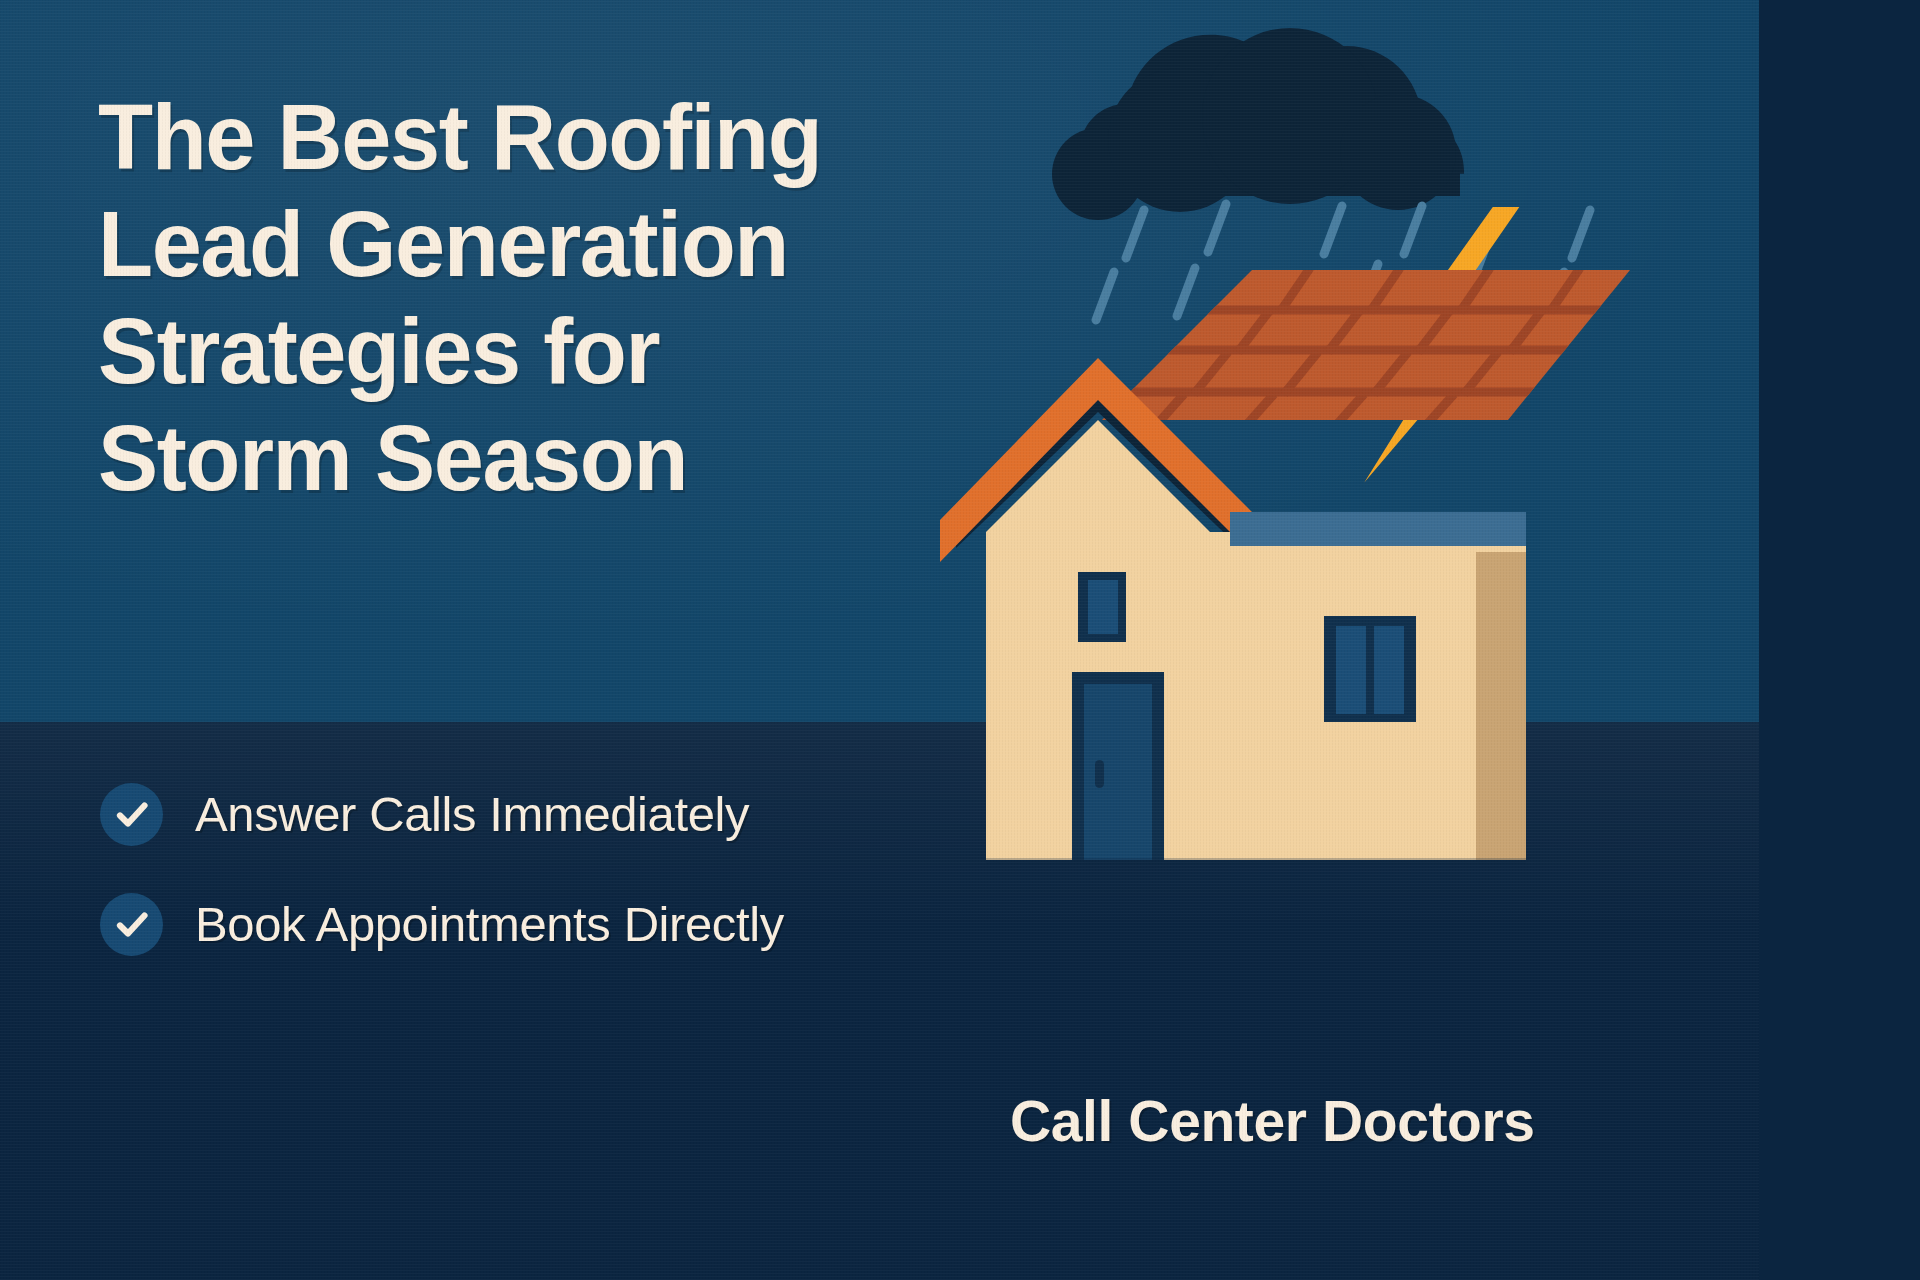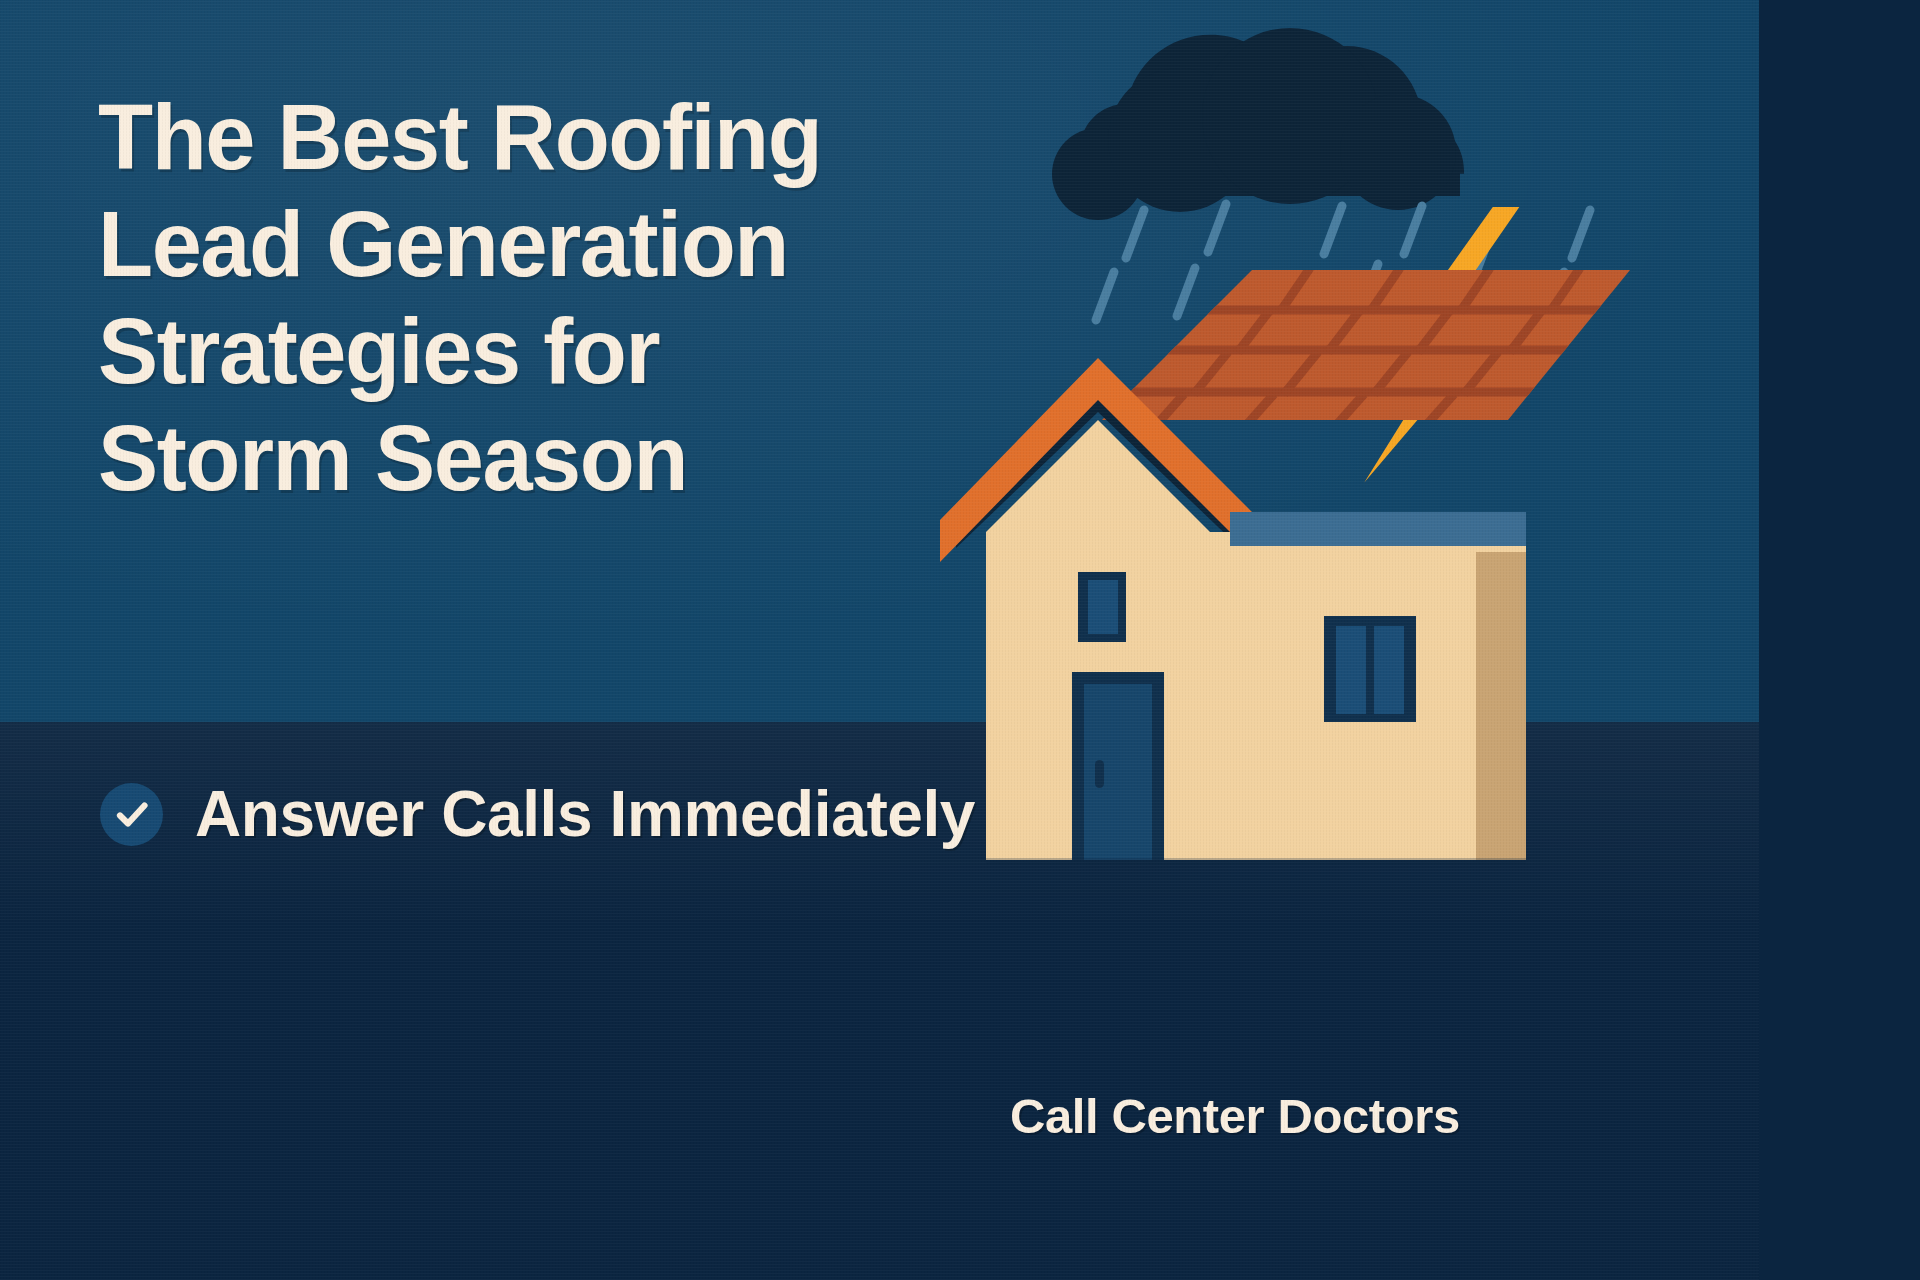--- a/index.html
+++ b/index.html
@@ -63,34 +63,34 @@
   .check-circle{
     width:63px;height:63px;border-radius:50%;
     background:#174A73;
     flex:0 0 63px;
     display:flex;align-items:center;justify-content:center;
     margin-right:32px;
   }
   .check-circle svg{display:block;}
   .check-label{
     color:#F9EEDF;
-    font-weight:bold;
-    font-size:64px;
+    font-weight:normal;
+    font-size:49px;
     line-height:53px;
     letter-spacing:-.4px;
     white-space:nowrap;
     text-shadow:2px 2px 0 rgba(0,0,0,.22);
   }
 
   
   .brand{
     position:absolute;left:1010px;top:1088px;
     color:#F9EEDF;
     font-weight:bold;
-    font-size:49px;
+    font-size:57px;
     letter-spacing:-.4px;
     white-space:nowrap;
     text-shadow:2px 2px 0 rgba(0,0,0,.22);
   }
 
   
   .illus{
     position:absolute;left:930px;top:0;width:990px;height:900px;
   }
   .illus svg{display:block;width:990px;height:900px;}
@@ -116,20 +116,28 @@
       <span class="check-circle">
         <svg width="40" height="40" viewBox="0 0 40 40" aria-hidden="true">
           <path d="M8 21.5 L16 29.5 L32.5 11.5" fill="none" stroke="#F9EEDF" stroke-width="6.2" stroke-linecap="round" stroke-linejoin="round"></path>
         </svg>
       </span>
       <span class="check-label">Answer Calls Immediately</span>
     </div>
 
 
 
+    <div class="check-row">
+      <span class="check-circle">
+        <svg width="40" height="40" viewBox="0 0 40 40" aria-hidden="true">
+          <path d="M8 21.5 L16 29.5 L32.5 11.5" fill="none" stroke="#F9EEDF" stroke-width="6.2" stroke-linecap="round" stroke-linejoin="round"></path>
+        </svg>
+      </span>
+      <span class="check-label">Book Appointments Directly</span>
+    </div>
 
   </div>
 
   <div class="brand">Call Center Doctors</div>
 
   <div class="illus">
     <svg viewBox="0 0 990 900" xmlns="http://www.w3.org/2000/svg" aria-hidden="true">
 
       <g>
         <path d="M160 168

